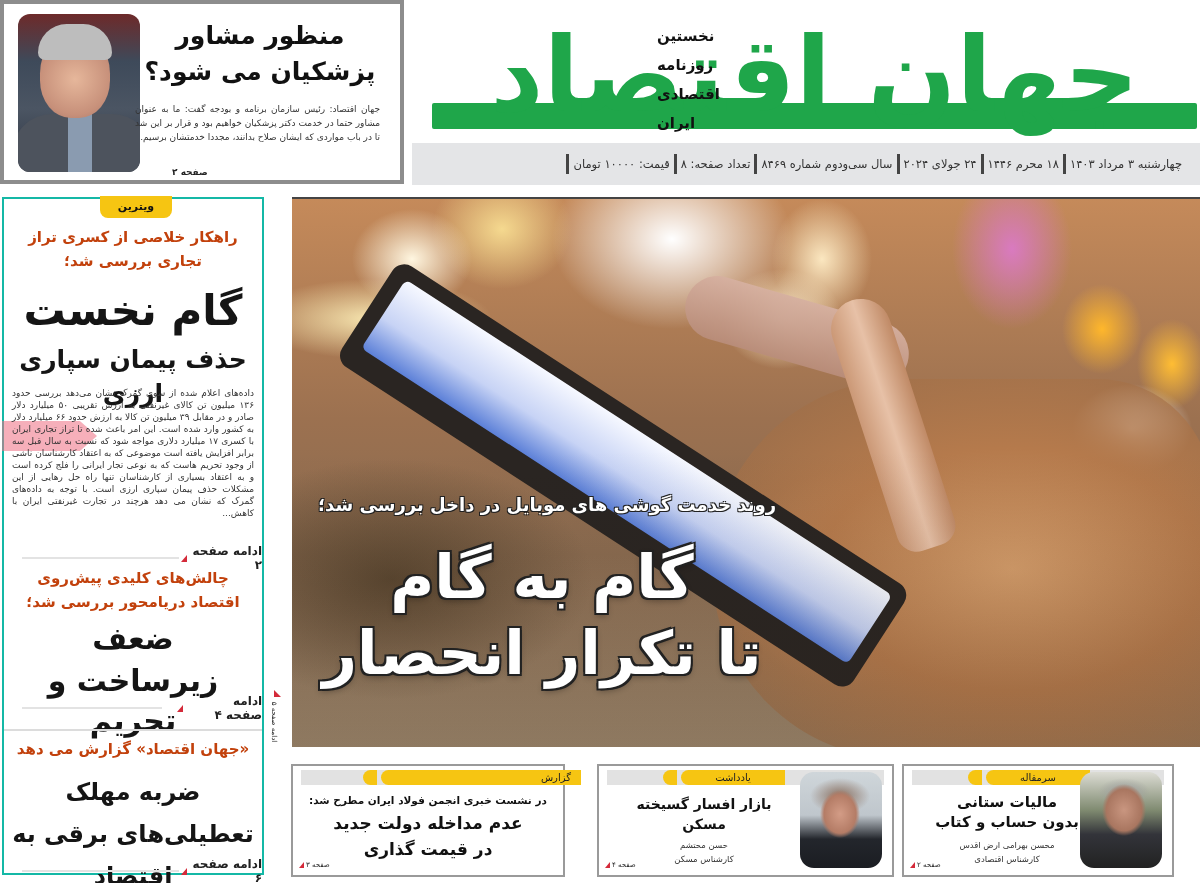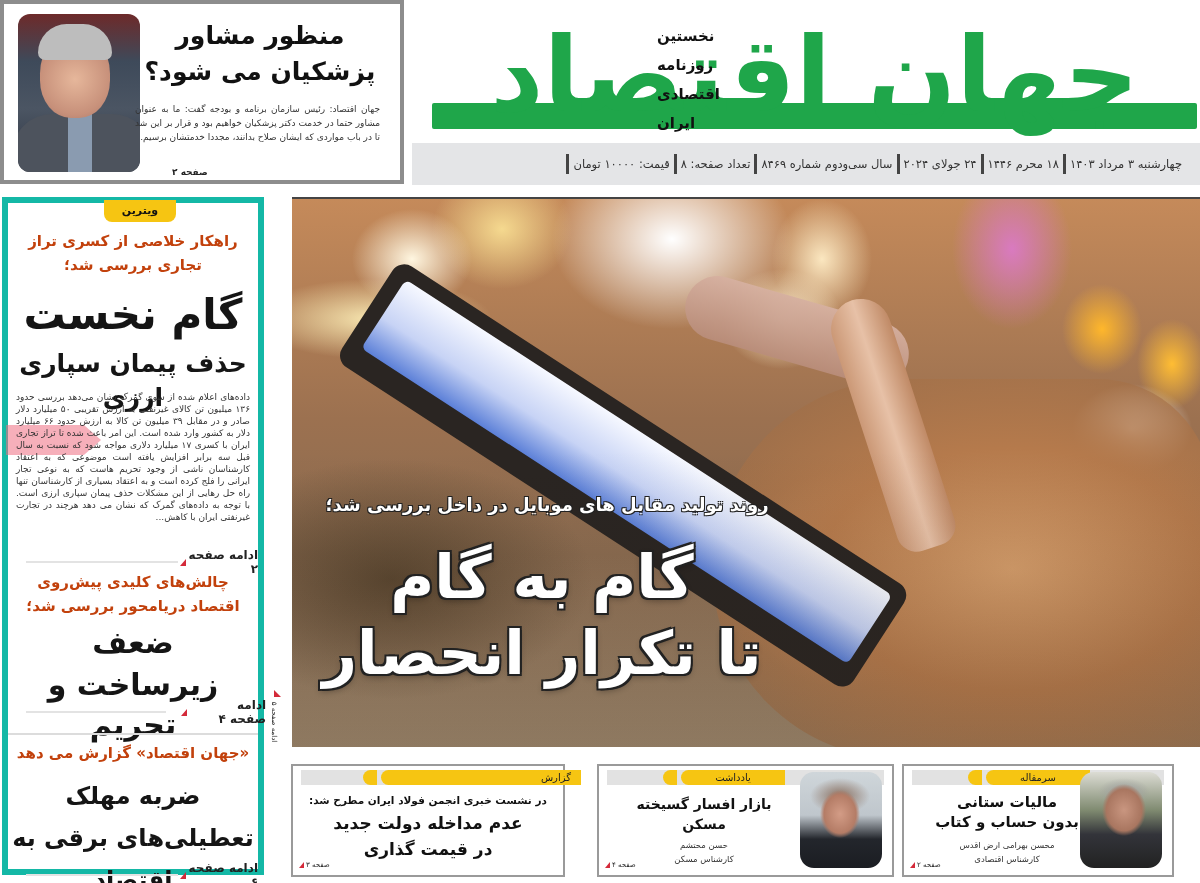--- a/index.html
+++ b/index.html
@@ -28,21 +28,21 @@
   .topbox .photo .face { position: absolute; left: 22px; top: 18px; width: 70px; height: 86px; border-radius: 48% 48% 44% 44%;
     background: radial-gradient(circle at 50% 55%, #e6b79b 0%, #c7907a 60%, #9a6a5a 100%); }
   .topbox .photo .hair { position: absolute; left: 20px; top: 10px; width: 74px; height: 36px; border-radius: 40px 40px 10px 10px; background: #bdbdbd; }
   .topbox .photo .suit { position: absolute; left: -6px; bottom: -8px; width: 140px; height: 66px; border-radius: 40px 40px 0 0; background: #4d535d; }
   .topbox .photo .shirt { position: absolute; left: 50px; bottom: 0; width: 24px; height: 58px; background: #8a9bb0; }
   .topbox .title { position: absolute; right: 20px; top: 14px; width: 240px; text-align: center; font-weight: bold; font-size: 25px; line-height: 36px; color: #111; }
   .topbox .body { position: absolute; right: 20px; top: 98px; width: 245px; text-align: justify; font-size: 9px; line-height: 14px; color: #333; }
   .topbox .page-ref { position: absolute; left: 168px; top: 163px; font-size: 9px; font-weight: bold; color: #222; }
 
   
-  .leftcol { position: absolute; left: 2px; top: 197px; width: 262px; height: 678px; border: 6px solid #14b8a6; background: #fff; }
+  .leftcol { position: absolute; left: 2px; top: 197px; width: 262px; height: 678px; border: 2px solid #14b8a6; background: #fff; }
   .badge-yellow { position: absolute; left: 96px; top: -3px; width: 72px; height: 22px; background: #f6c512; border-radius: 0 0 8px 8px;
     text-align: center; font-size: 11px; font-weight: bold; line-height: 22px; color: #111; }
   .kicker { position: absolute; left: 8px; right: 8px; text-align: center; font-weight: bold; color: #c2410c; }
   .headline { position: absolute; left: 4px; right: 4px; text-align: center; font-weight: bold; color: #151515; }
   .lc-body { position: absolute; left: 8px; right: 8px; text-align: justify; font-size: 9px; line-height: 12px; color: #333; }
   .cont { position: absolute; left: 10px; display: flex; align-items: center; gap: 0; direction: ltr; }
   .cont .rule { width: 170px; height: 2px; background: #e3e3e3; margin-left: 8px; }
   .cont .lbl { font-size: 12px; font-weight: bold; color: #222; direction: rtl; }
   .cont .tri { width: 0; height: 0; border-left: 6px solid transparent; border-bottom: 7px solid #d42a3a; margin-left: 2px; }
   .divider { position: absolute; left: 0; right: 0; height: 2px; background: #dcdcdc; }
@@ -171,21 +171,21 @@
 </div>
 
 <div class="hero">
   <div class="hand"></div>
   <div class="phone">
     <div class="screen"></div>
   </div>
   <div class="thumb"></div>
   <div class="finger"></div>
   <div class="shade"></div>
-  <div class="kicker-w">روند تولید مقابل های موبایل در داخل بررسی شد؛</div>
+  <div class="kicker-w">روند خدمت گوشی های موبایل در داخل بررسی شد؛</div>
   <div class="headline-w">
     <div>گام به گام</div>
     <div>تا تکرار انحصار</div>
   </div>
 </div>
 <div class="side-ref">
   <span class="tri"></span>
   <span class="lbl">ادامه صفحه ۵</span>
 </div>
 

